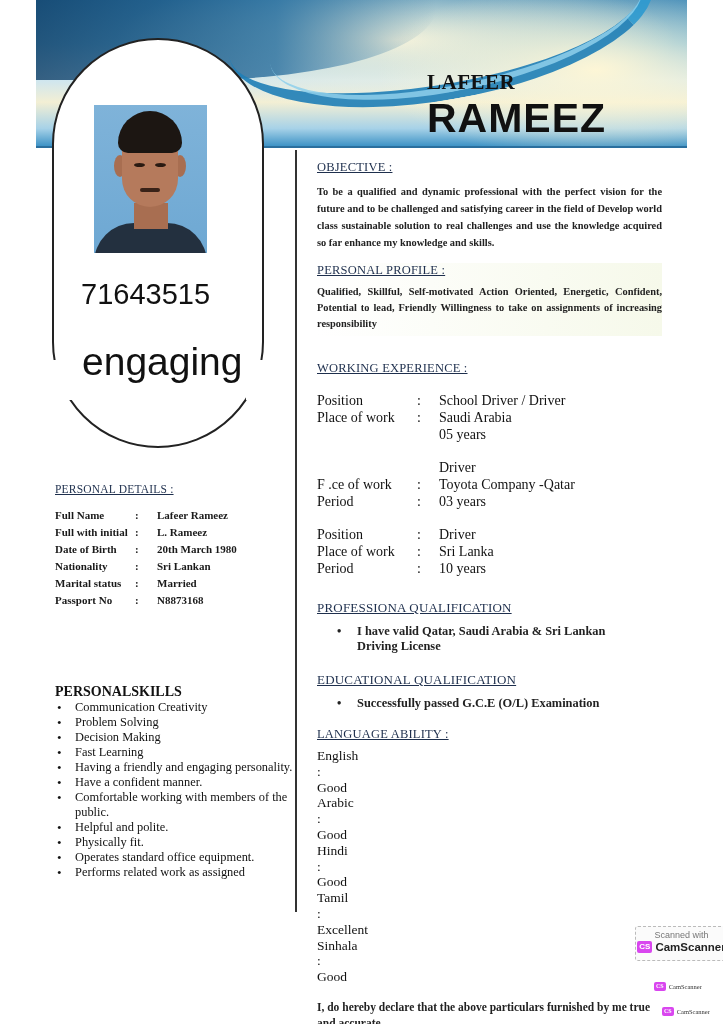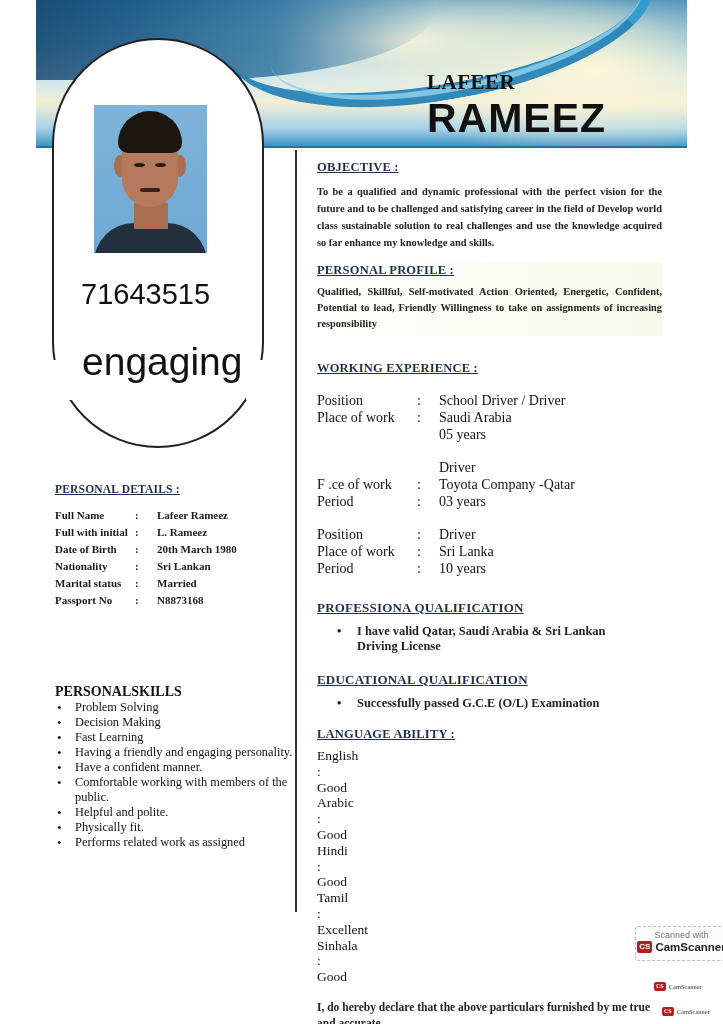--- a/index.html
+++ b/index.html
@@ -70,21 +70,21 @@
     font-size: 29px; color: #111;
   }
   .country {
     position: absolute; left: 82px; top: 340px; font-family: "Liberation Sans", sans-serif;
     font-size: 39px; color: #111;
   }
 
   .vline { position: absolute; left: 295px; top: 150px; width: 2px; height: 762px; background: #333; }
 
   .heading {
-    font-family: "Liberation Serif", serif; font-weight: 700; text-decoration: underline;
+    font-family: "Liberation Serif", serif; font-weight: 400; text-decoration: underline;
     color: #1e2f4d; font-size: 12.5px; letter-spacing: .2px;
   }
 
   .left-details { position: absolute; left: 55px; top: 483px; width: 230px; }
   .left-details .heading { font-size: 11.5px; margin-bottom: 12px; display: block; }
   .kv-row { display: flex; font-size: 11px; font-weight: 700; line-height: 17px; }
   .kv-row .k { width: 80px; }
   .kv-row .c { width: 22px; text-align: left; }
   .kv-row .v { font-weight: 700; }
 
@@ -127,21 +127,21 @@
   .declare { margin-top: 14px; font-size: 11.5px; font-weight: 700; line-height: 16px; color: #222; width: 345px; }
   .sign { margin-top: 26px; font-size: 10px; font-weight: 700; color: #222; }
 
   .cs-badge {
     position: absolute; left: 595px; top: 926px; width: 93px; height: 35px;
     border: 1px dashed #bbb; border-radius: 3px; background: #fbfbfb;
     font-family: "Liberation Sans", sans-serif; text-align: center; margin-left: 40px;
   }
   .cs-badge .top { font-size: 9px; color: #777; margin-top: 3px; }
   .cs-badge .row { display: flex; align-items: center; justify-content: center; gap: 3px; margin-top: 1px; }
-  .cs-logo { display: inline-block; background: #b91c1c; color: #fff; font-weight: 700; font-size: 8px; padding: 1px 2px; border-radius: 2px; line-height: 10px; }
+  .cs-logo { display: inline-block; background: #d946ef; color: #fff; font-weight: 700; font-size: 8px; padding: 1px 2px; border-radius: 2px; line-height: 10px; }
   .cs-badge .brand { font-size: 11.5px; color: #222; font-weight: 700; }
   .cs-small { position: absolute; display: flex; align-items: center; gap: 3px; font-family: "Liberation Serif", serif; font-size: 6.5px; color: #333; }
   .cs-small .cs-logo { font-size: 6px; padding: 0 2px; line-height: 9px; }
 </style>
 </head>
 <body>
 
 <div class="banner">
   <div class="swirl"></div>
   <div class="swirl2"></div>
@@ -198,28 +198,30 @@
   <div class="kv-row">
     <span class="k">Passport No</span>
     <span class="c">:</span>
     <span class="v">N8873168</span>
   </div>
 </div>
 
 <div class="skills">
   <div class="title">PERSONALSKILLS</div>
   <ul>
+    <li>Communication Creativity</li>
     <li>Problem Solving</li>
     <li>Decision Making</li>
     <li>Fast Learning</li>
     <li>Having a friendly and engaging personality.</li>
     <li>Have a confident manner.</li>
     <li>Comfortable working with members of the public.</li>
     <li>Helpful and polite.</li>
     <li>Physically fit.</li>
+    <li>Operates standard office equipment.</li>
     <li>Performs related work as assigned</li>
   </ul>
 </div>
 
 <div class="right objective">
   <span class="heading">OBJECTIVE :</span>
   <p class="para">To be a qualified and dynamic professional with the perfect vision for the future and to be challenged and satisfying career in the field of Develop world class sustainable solution to real challenges and use the knowledge  acquired so far enhance my knowledge and skills.</p>
 </div>
 
 <div class="right profile">

